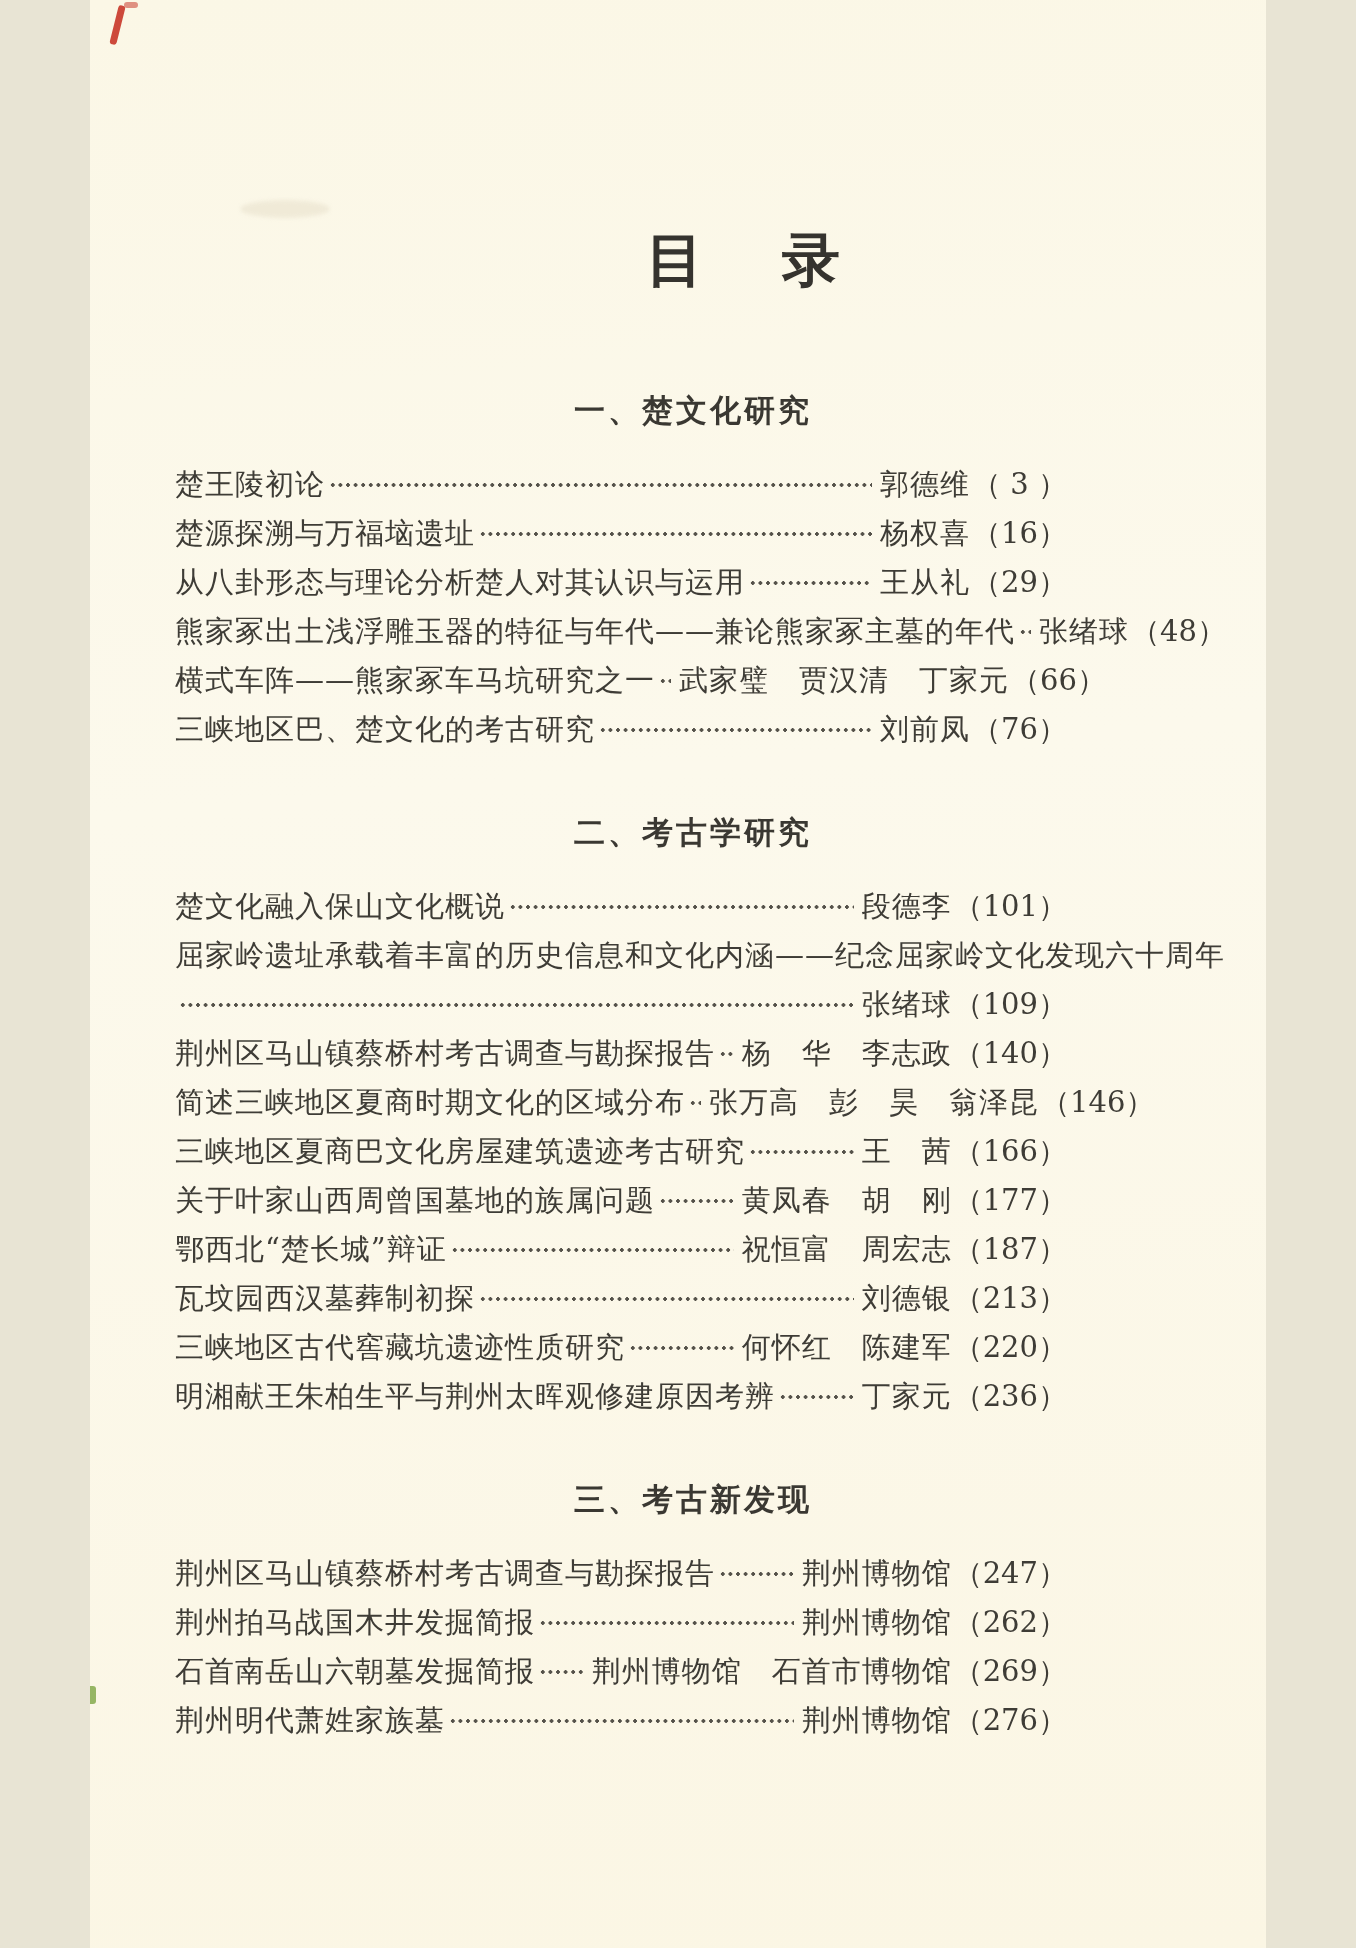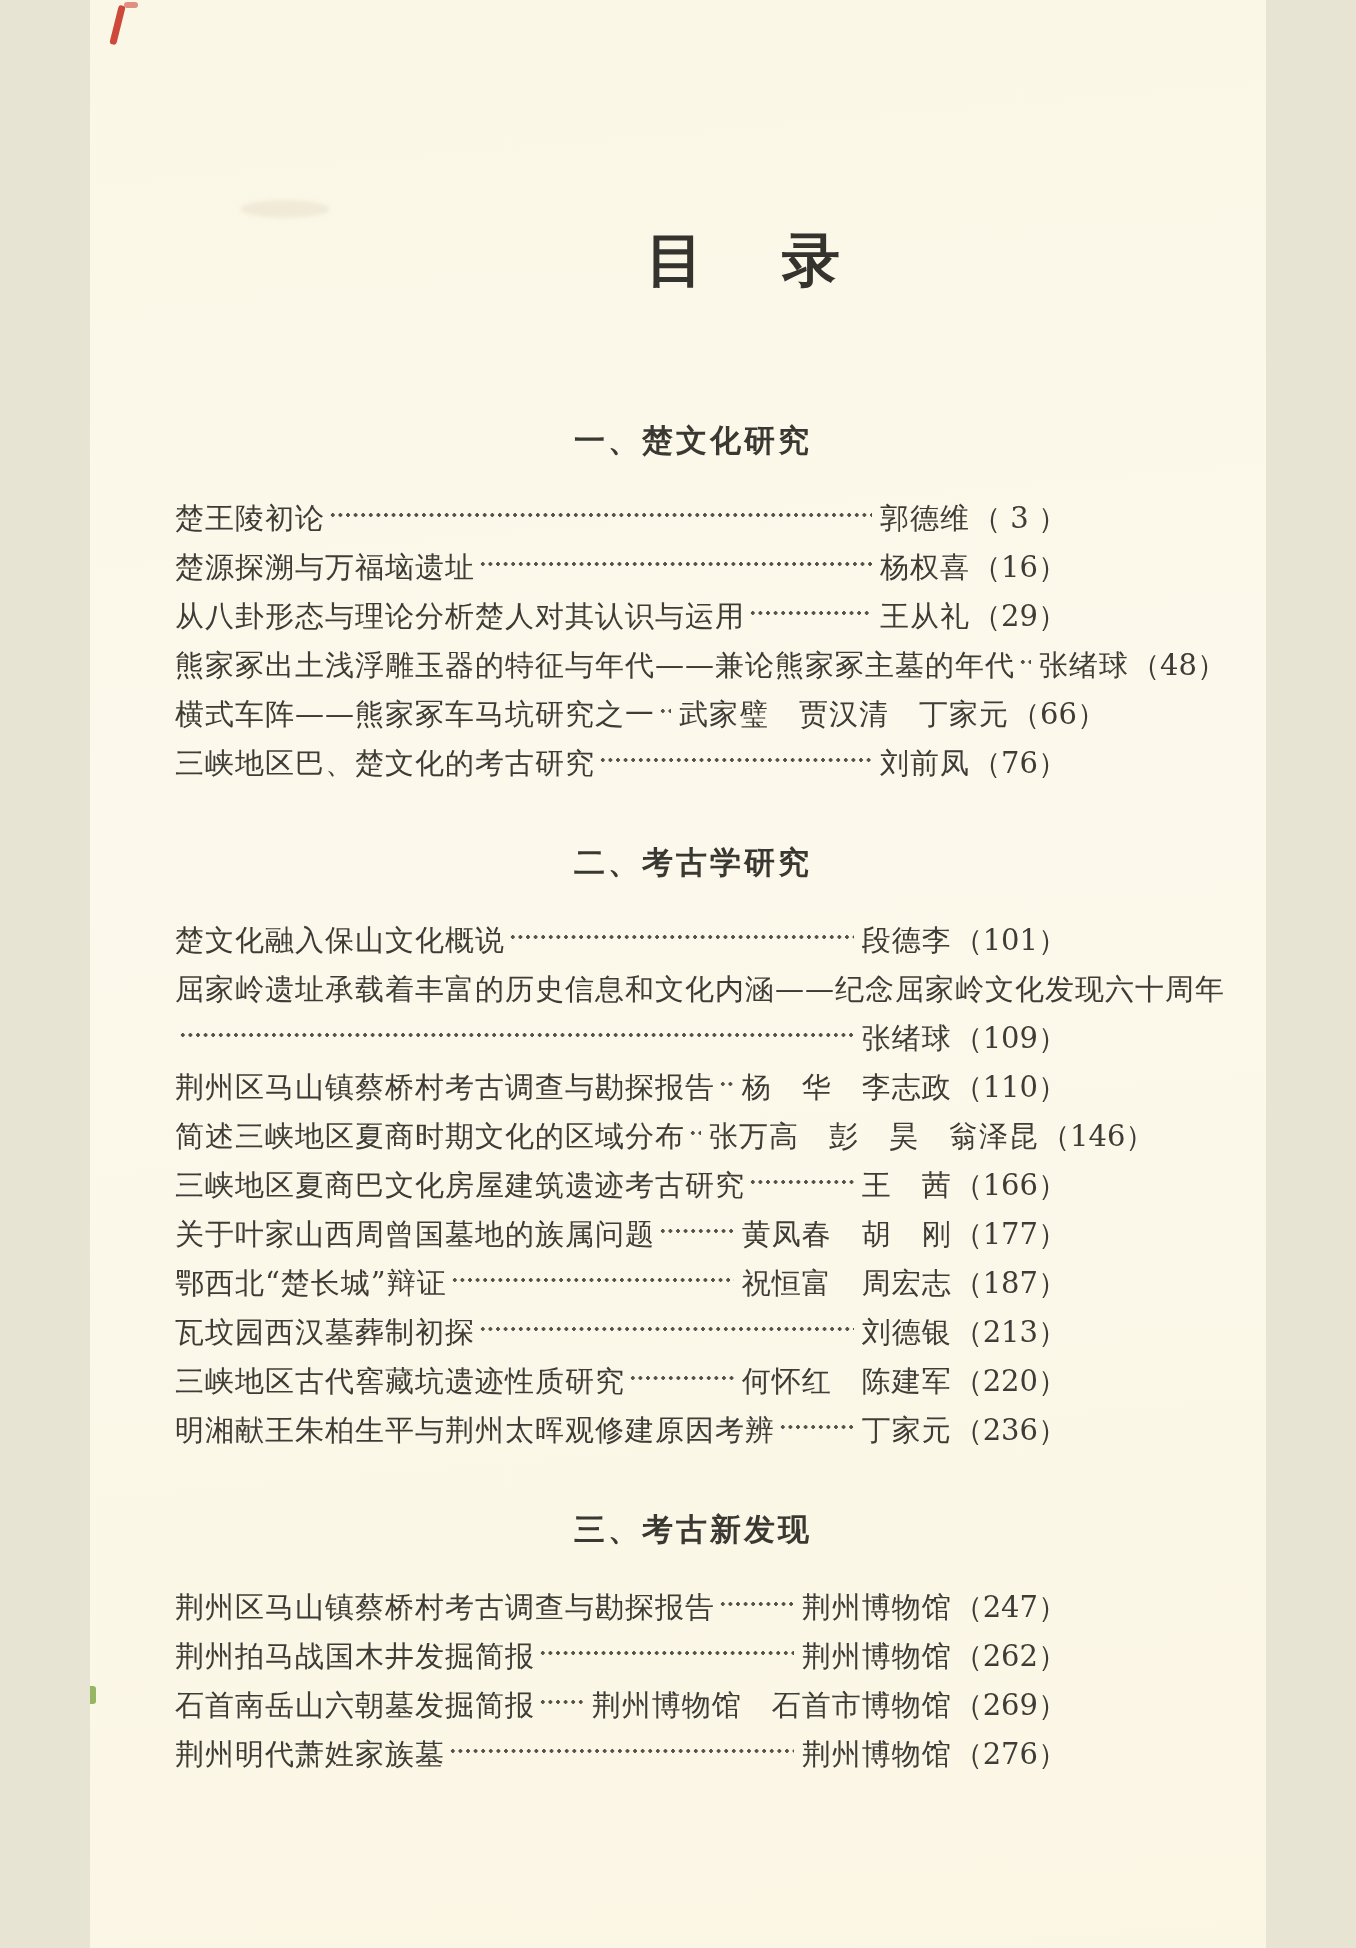--- a/index.html
+++ b/index.html
@@ -44,24 +44,24 @@
     text-align:center;
     position:relative;left:72px;
     font-family:"DejaVu Sans","Liberation Sans",sans-serif;
     font-weight:700;
     font-size:31px;
     letter-spacing:3px;
     color:#3a3832;
     margin-top:58px;
     margin-bottom:28px;
   }
-  .sec-heading.first{margin-top:120px;}
+  .sec-heading.first{margin-top:90px;}
   .toc-row{
     display:flex;
-    align-items:flex-end;
+    align-items:center;
     height:49px;
     font-size:29px;
     white-space:nowrap;
   }
   .toc-row .t{flex:0 0 auto;letter-spacing:1px;}
   .toc-row .leader{
     flex:1 1 auto;
     align-self:stretch;
     min-width:12px;
     margin:0 8px 0 4px;
@@ -135,21 +135,21 @@
       </div>
       <div class="toc-row">
         <span class="leader"></span>
         <span class="a">张绪球</span>
         <span class="p">（109）</span>
       </div>
       <div class="toc-row">
         <span class="t">荆州区马山镇蔡桥村考古调查与勘探报告</span>
         <span class="leader"></span>
         <span class="a">杨　华　李志政</span>
-        <span class="p">（110）</span>
+        <span class="p">（140）</span>
       </div>
       <div class="toc-row">
         <span class="t">简述三峡地区夏商时期文化的区域分布</span>
         <span class="leader"></span>
         <span class="a">张万高　彭　昊　翁泽昆</span>
         <span class="p">（146）</span>
       </div>
       <div class="toc-row">
         <span class="t">三峡地区夏商巴文化房屋建筑遗迹考古研究</span>
         <span class="leader"></span>

